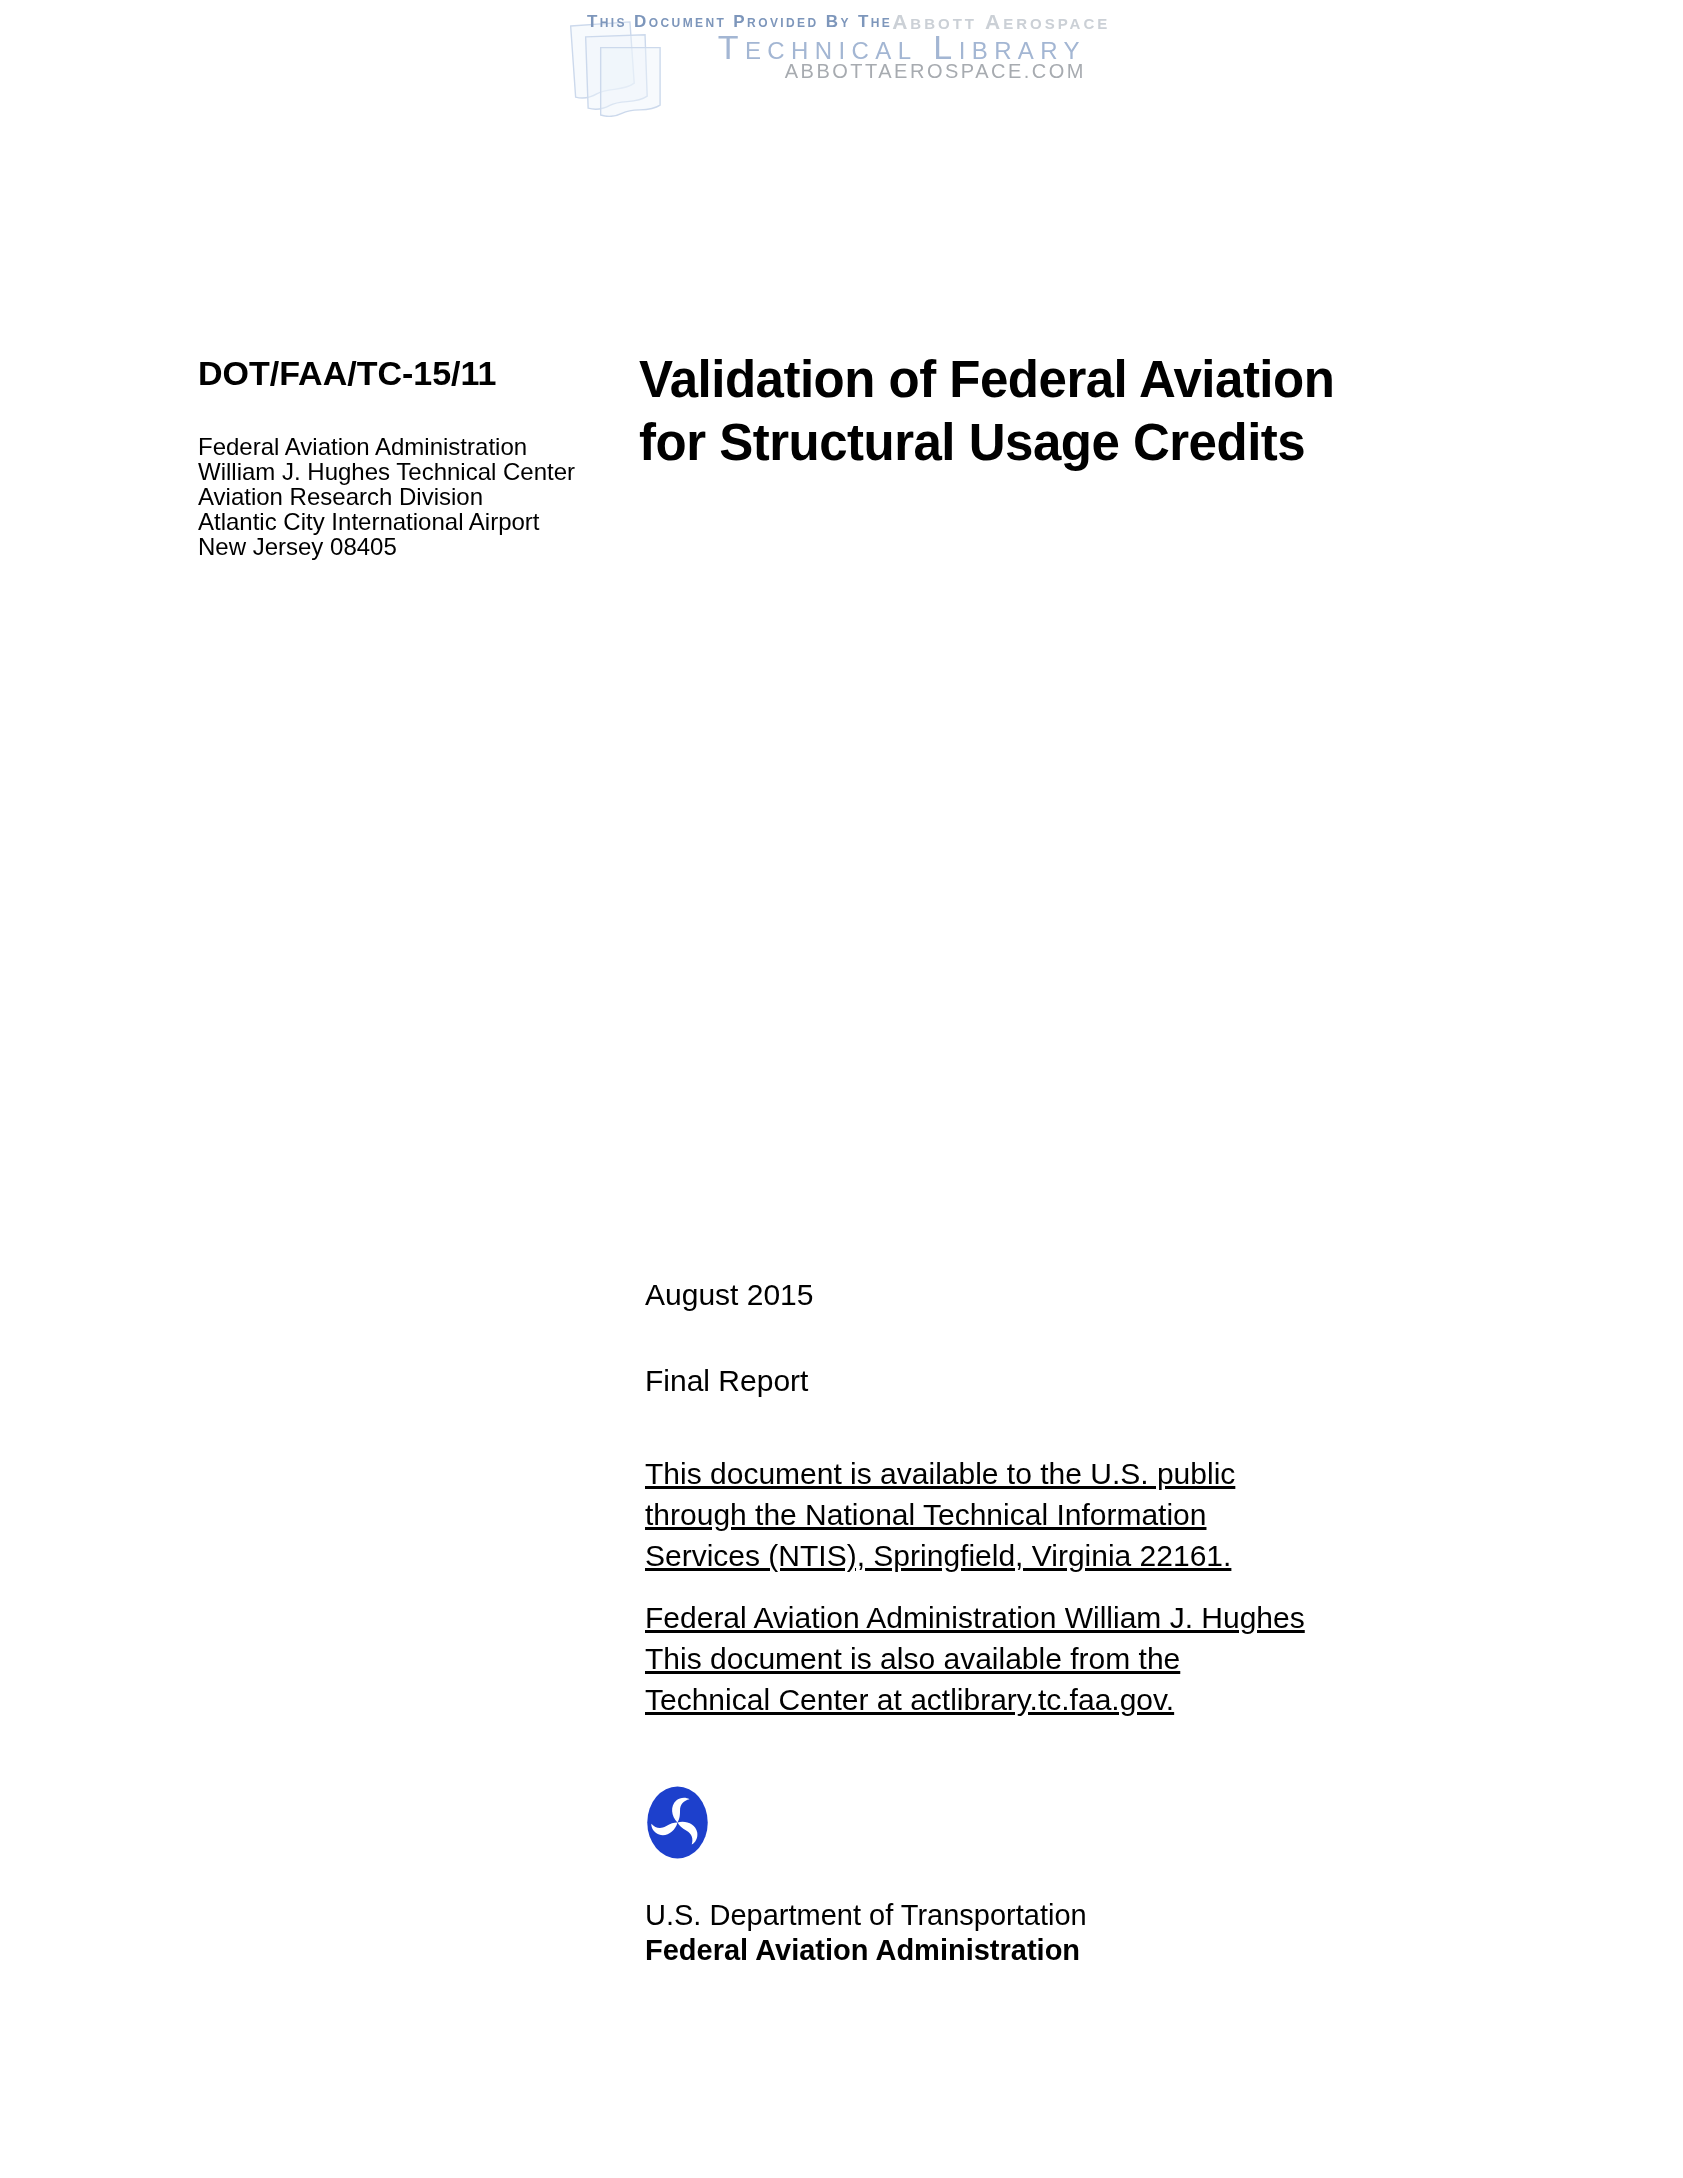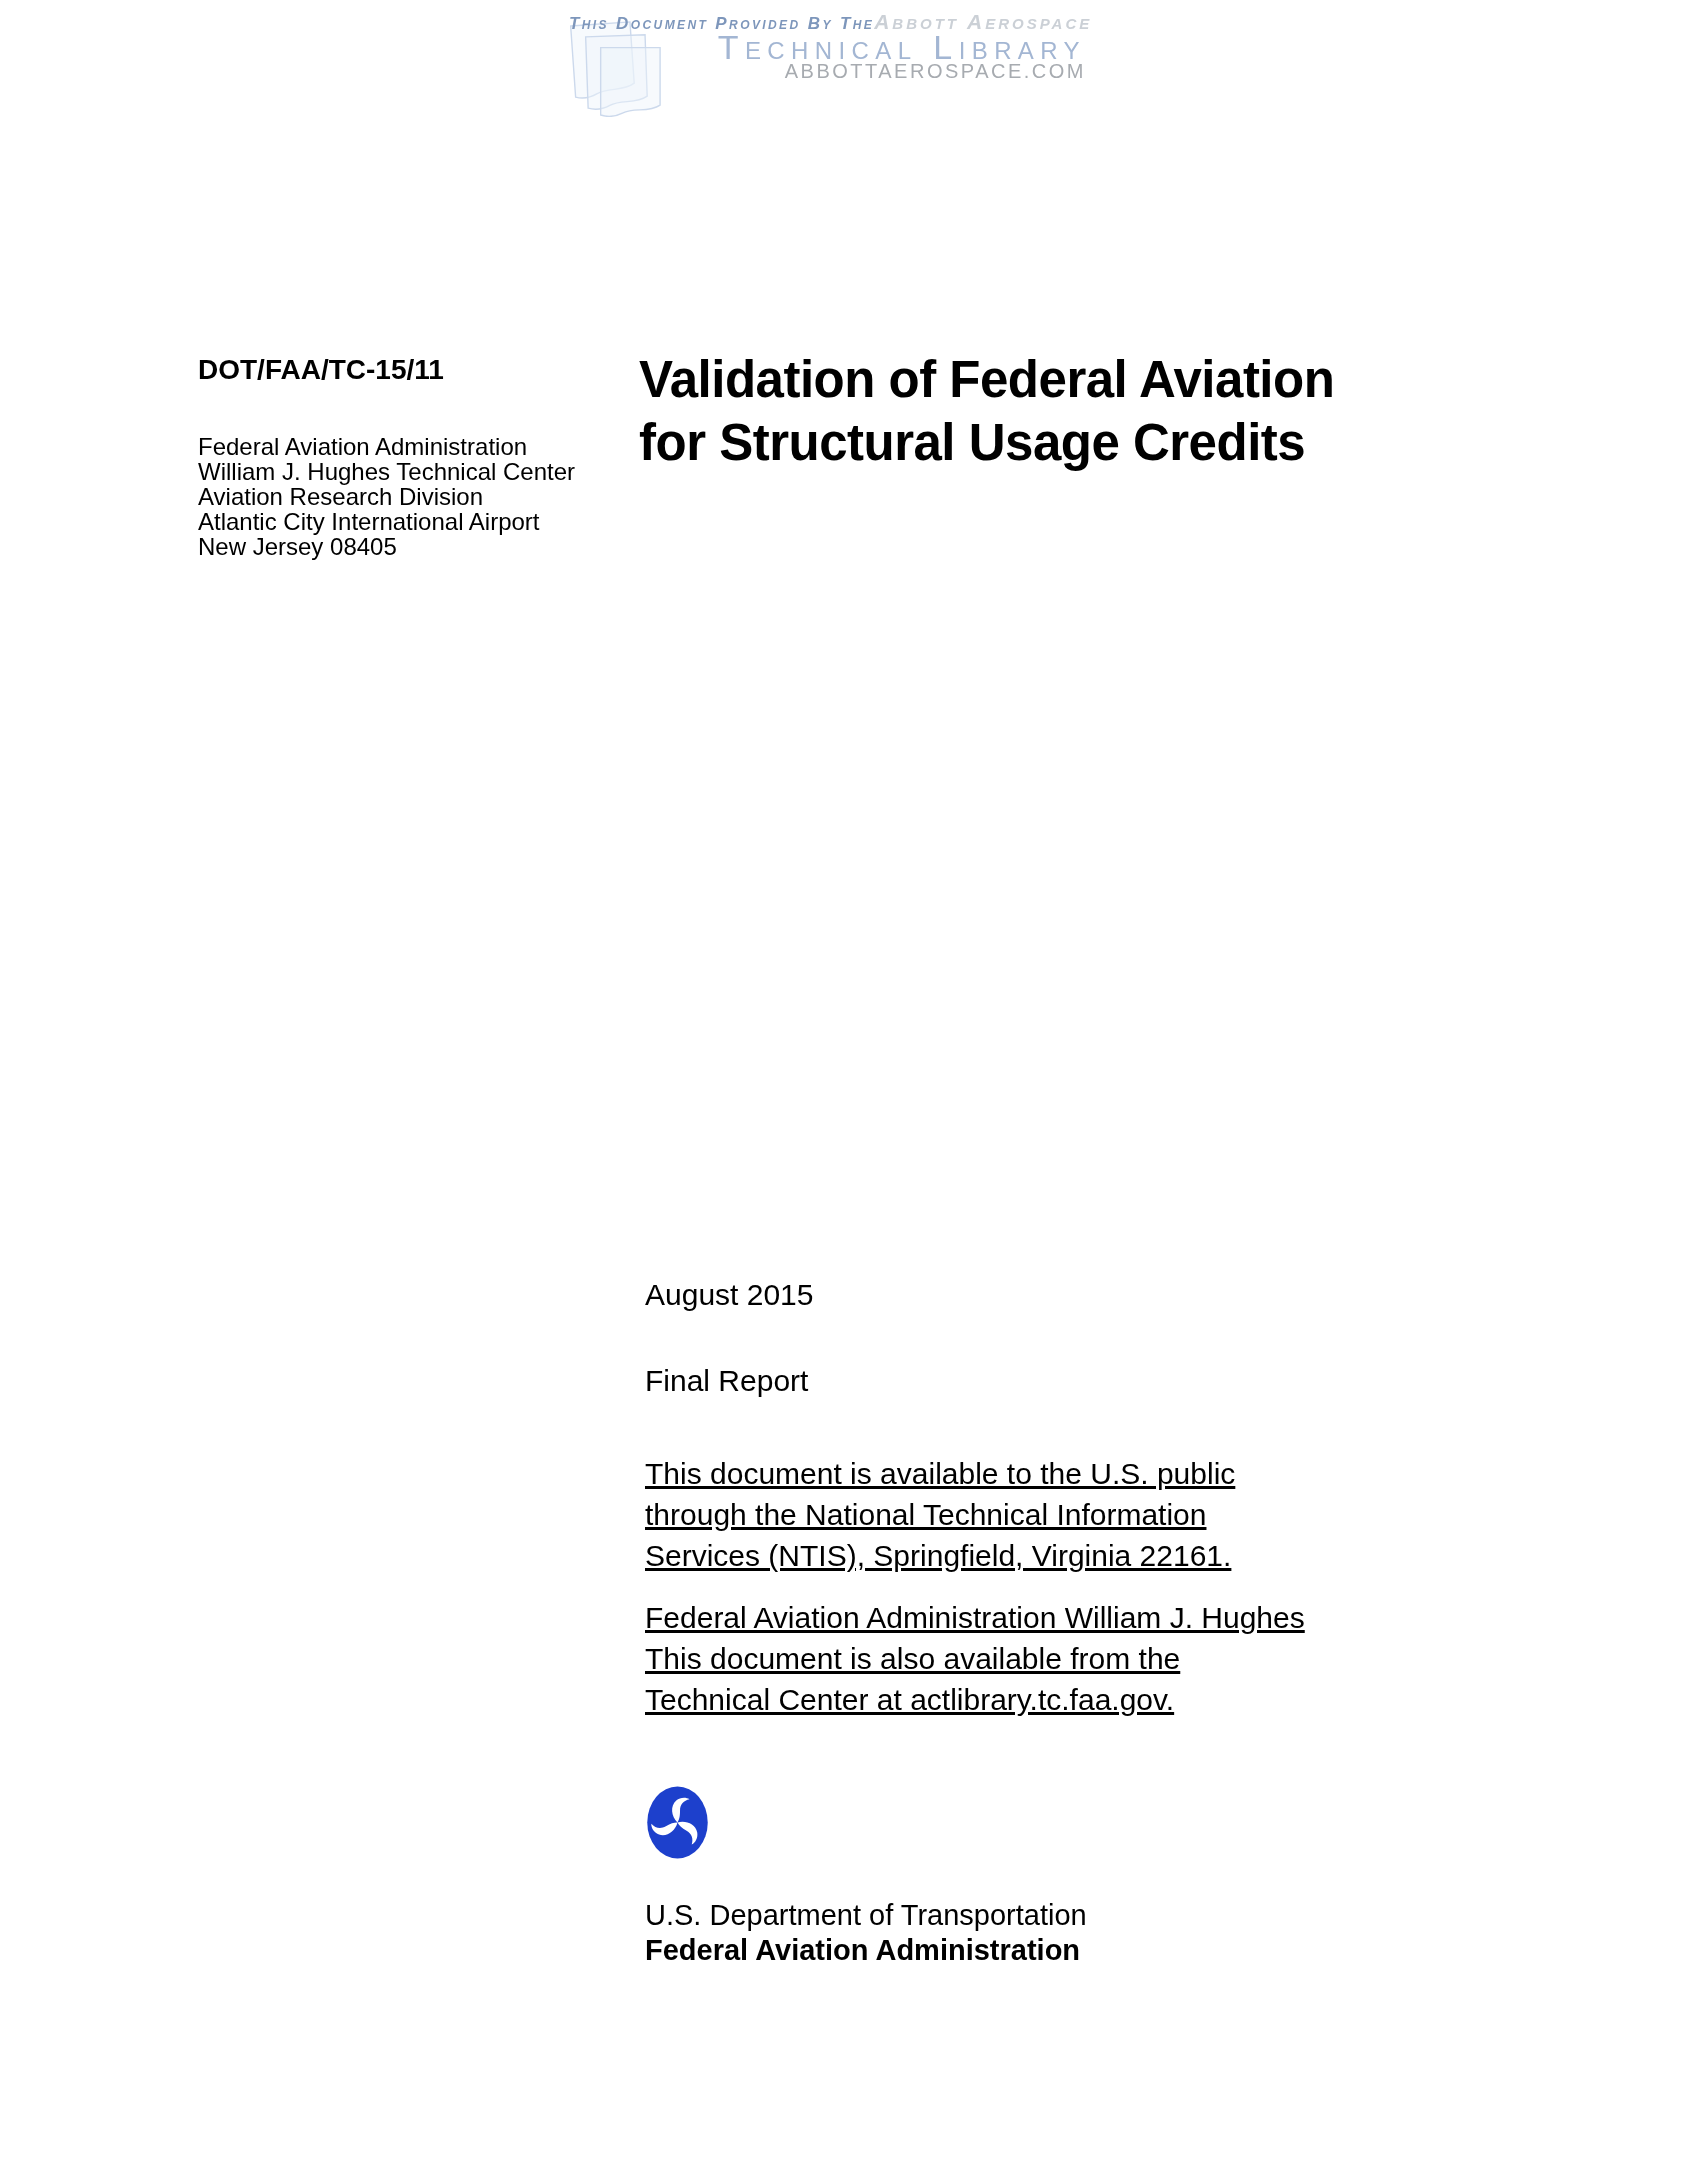--- a/index.html
+++ b/index.html
@@ -7,42 +7,42 @@
     position:relative;
     width:1683px;height:2178px;
     background:#ffffff;
     font-family:"Liberation Sans", sans-serif;
     color:#000;
     overflow:hidden;
   }
   
   .wm{position:absolute;left:569px;top:4px;width:517px;height:119px;}
   .wm-pages{position:absolute;left:-2px;top:10px;z-index:0;}
-  .wm-row1{position:absolute;left:0;top:6px;width:100%;display:flex;justify-content:space-between;align-items:flex-end;z-index:1;font-style:italic;}
+  .wm-row1{position:absolute;left:18px;top:6px;width:100%;display:flex;justify-content:space-between;align-items:center;z-index:1;}
   .wm-provided{
     font-variant:small-caps;font-size:17px;letter-spacing:2.4px;
     color:#7d96bb;font-weight:bold;white-space:nowrap;
   }
   .wm-brand{
     font-variant:small-caps;font-size:21px;letter-spacing:3px;
     color:#cbd0d6;font-weight:bold;white-space:nowrap;
   }
   .wm-lib{
     position:absolute;right:0;top:24px;z-index:1;
     font-variant:small-caps;font-size:34px;letter-spacing:6.4px;
     color:#a3b6d3;font-weight:normal;white-space:nowrap;text-align:right;
   }
   .wm-site{
     position:absolute;right:0;top:56px;z-index:1;
     font-size:20px;letter-spacing:2.5px;color:#a7abb0;white-space:nowrap;
   }
   
   .report-id{
     position:absolute;left:198px;top:354px;
-    font-size:28px;font-weight:bold;white-space:nowrap;text-align:center;
+    font-size:34px;font-weight:bold;white-space:nowrap;text-align:center;
   }
   .org-block{
     position:absolute;left:198px;top:434px;
     font-size:24px;line-height:25px;
   }
   
   .title{
     position:absolute;left:639px;top:348px;width:851px;
     font-size:51px;font-weight:bold;line-height:63px;
     letter-spacing:-0.5px;

